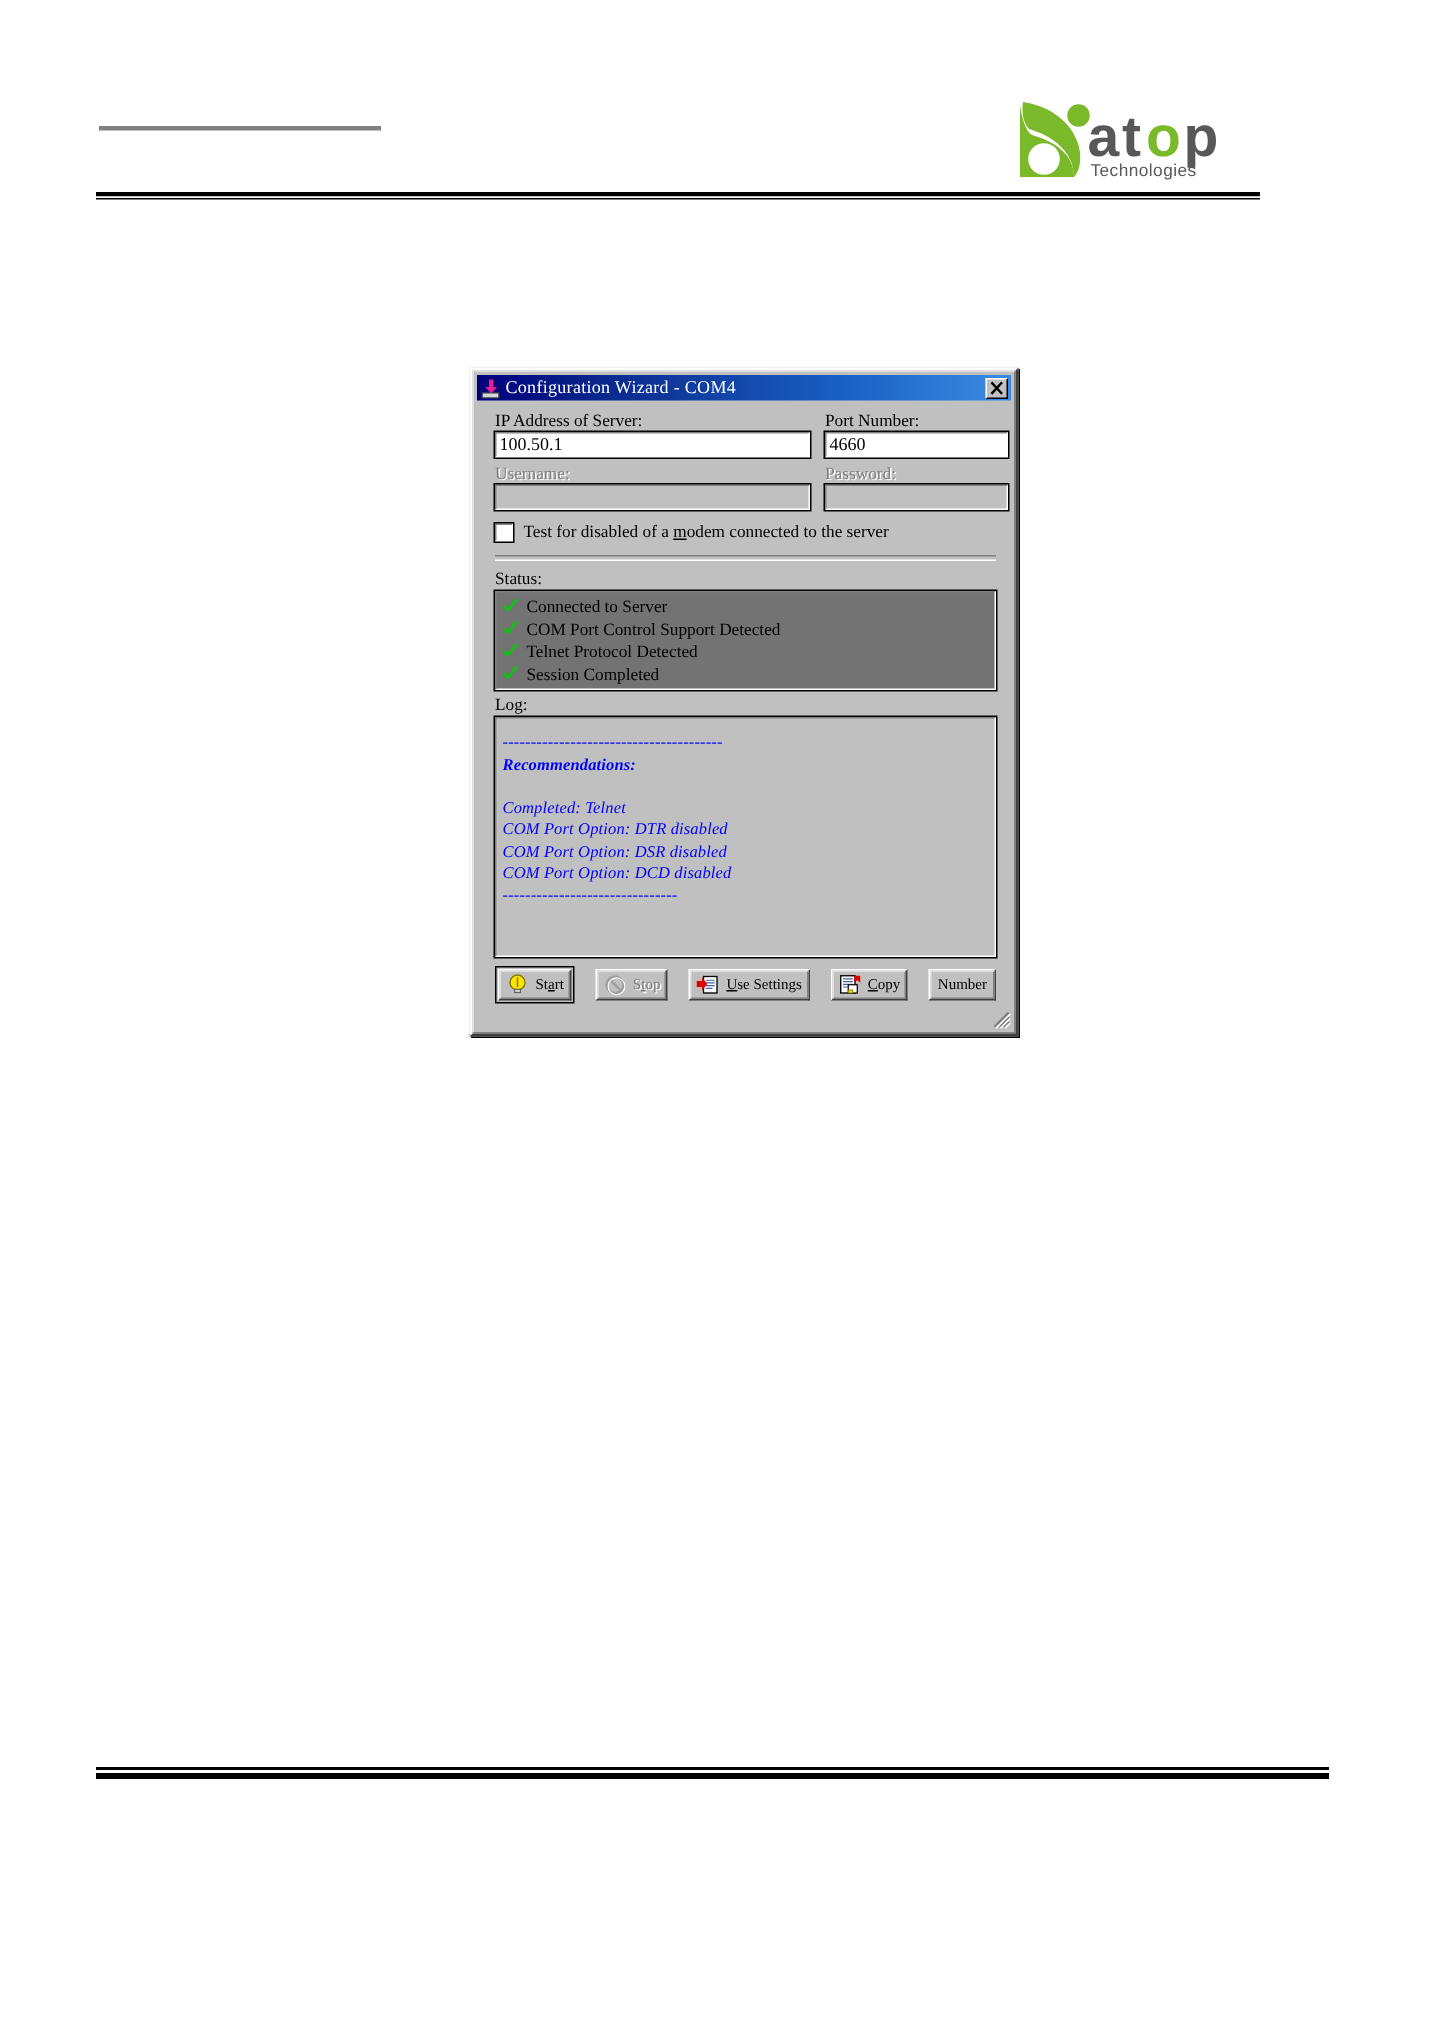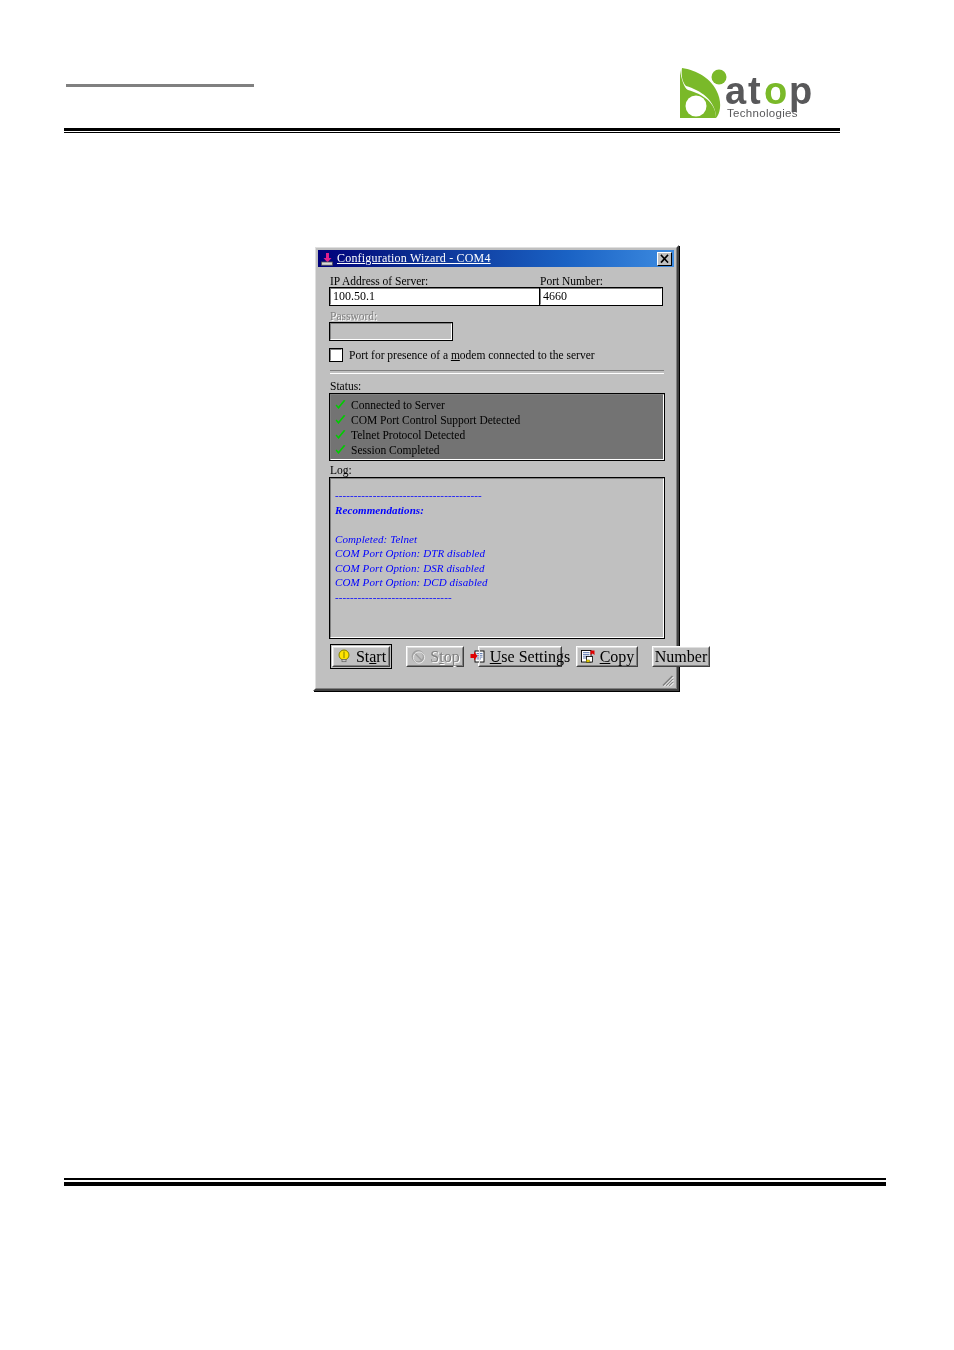--- a/index.html
+++ b/index.html
@@ -104,21 +104,20 @@
   }
   #title-bar-text {
     color: #ffffff;
     font-family: "Liberation Serif", serif;
     font-size: 12px;
     font-weight: normal;
     letter-spacing: 0.2px;
     white-space: nowrap;
     flex: 1 1 auto;
     overflow: hidden;
-    text-decoration: underline;
   }
   #close-button {
     width: 15px;
     height: 14px;
     background: #c0c0c0;
     border-top: 1px solid #ffffff;
     border-left: 1px solid #ffffff;
     border-right: 1px solid #000000;
     border-bottom: 1px solid #000000;
     box-sizing: border-box;
@@ -164,21 +163,21 @@
     padding: 0 2px;
     color: #000000;
     overflow: hidden;
     white-space: nowrap;
   }
   .text-input.disabled {
     background: #c0c0c0;
     outline-color: #000000;
   }
 
-  .row2 { display: flex; }
+  .row2 { display: flex; gap: 10px; }
   .col-wide { width: 210px; flex: 0 0 auto; }
   .col-narrow { width: 122px; flex: 0 0 auto; }
 
   
   #modem-check-row {
     display: flex;
     align-items: center;
     margin-top: 9px;
   }
   .checkbox-box {
@@ -285,21 +284,21 @@
     background: #c0c0c0;
     border-top: 1px solid #ffffff;
     border-left: 1px solid #ffffff;
     border-right: 1px solid #404040;
     border-bottom: 1px solid #404040;
     box-sizing: border-box;
     display: flex;
     align-items: center;
     justify-content: center;
     font-family: "Liberation Serif", serif;
-    font-size: 16px;
+    font-size: 10px;
     color: #000000;
     position: relative;
     white-space: nowrap;
     padding: 0 4px;
   }
   .dlg-button .btn-inner {
     position: absolute;
     inset: 0;
     border-top: 1px solid #dfdfdf;
     border-left: 1px solid #dfdfdf;
@@ -386,29 +385,33 @@
           <div class="field-label">IP Address of Server:</div>
           <div class="text-input" title="">100.50.1</div>
         </div>
         <div class="col-narrow">
           <div class="field-label">Port Number:</div>
           <div class="text-input" title="">4660</div>
         </div>
       </div>
 
       <div class="row2" style="margin-top:4px;">
+        <div class="col-wide">
+          <div class="field-label disabled">Username:</div>
+          <div class="text-input disabled" title=""></div>
+        </div>
         <div class="col-narrow">
           <div class="field-label disabled">Password:</div>
           <div class="text-input disabled" title=""></div>
         </div>
       </div>
 
       <div id="modem-check-row">
         <div class="checkbox-box"></div>
-        <div id="modem-check-label"><span>Port for presence of a </span><u>m</u><span>odem connected to the server</span></div>
+        <div id="modem-check-label"><span>Test for disabled of a </span><u>m</u><span>odem connected to the server</span></div>
       </div>
 
       <div class="etched-divider"></div>
 
       <div class="group-label">Status:</div>
       <div id="status-list">
         <div class="status-item">
           <span class="check-icon">
             <svg width="13" height="13" viewBox="0 0 13 13" xmlns="http://www.w3.org/2000/svg">
                 <path d="M1.5 6.5 L4.5 10 L11.5 1.5 L9.8 1 L4.4 7.6 L2.6 5.4 Z" fill="#00cc00"></path>

